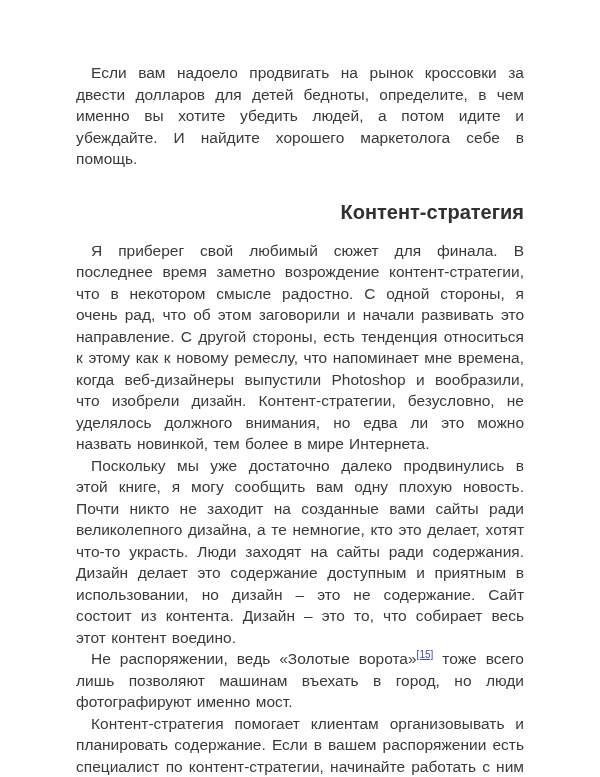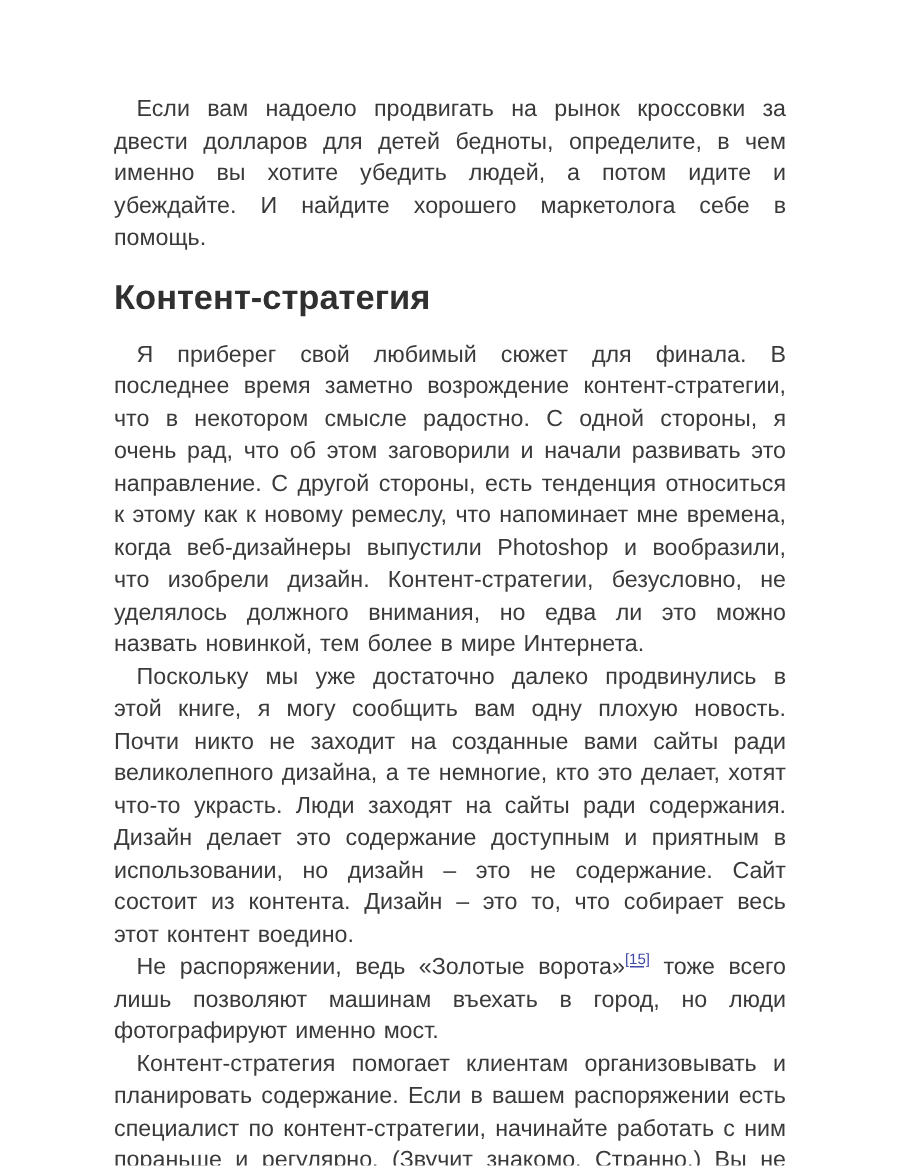--- a/index.html
+++ b/index.html
@@ -23,26 +23,26 @@
   .para {
     margin: 0;
     font-size: 15.5px;
     line-height: 21.5px;
     color: #3a3a3a;
     text-align: justify;
     text-indent: 15px;
     word-spacing: 1px;
   }
   .chapter-heading {
-    margin: 17px 0 17px 0;
-    font-size: 23px;
+    margin: 31px 0 17px 0;
+    font-size: 20px;
     line-height: 22px;
     font-weight: 700;
     color: #303030;
-    text-align: left;
+    text-align: right;
   }
   .fn {
     font-size: 10px;
     line-height: 0;
     vertical-align: super;
   }
   .fn a {
     color: #3f49a6;
     text-decoration: underline;
     cursor: pointer;

